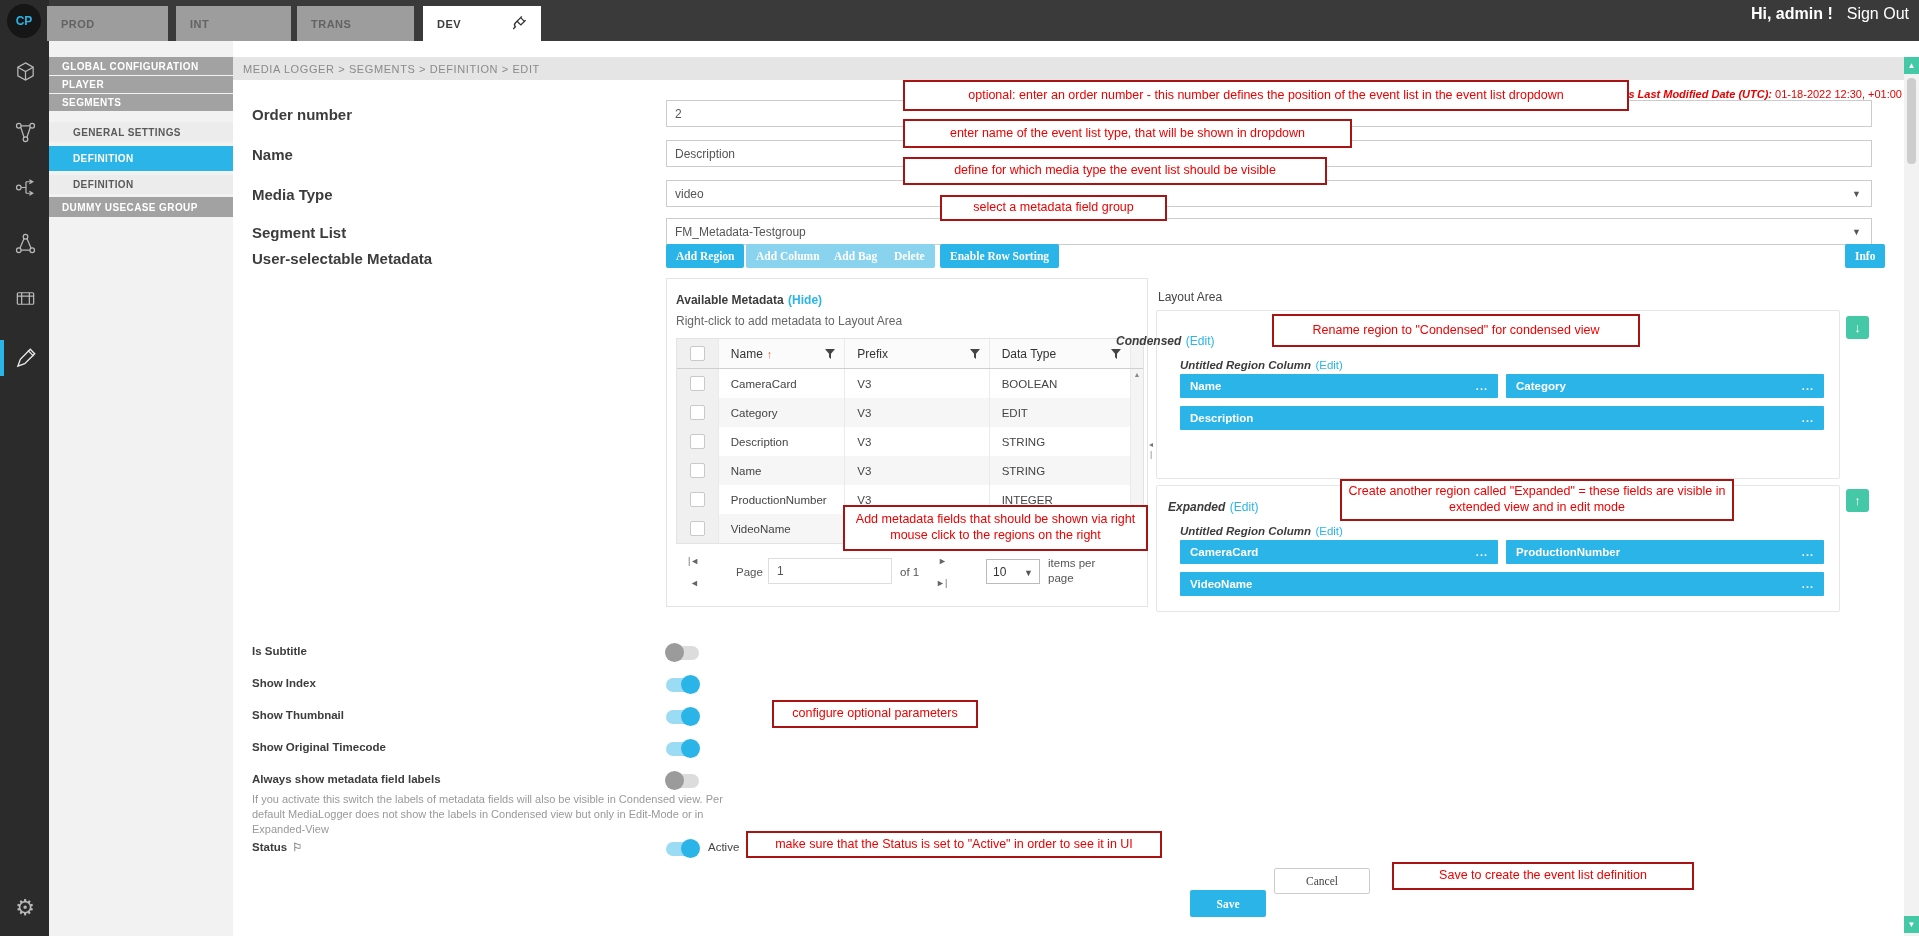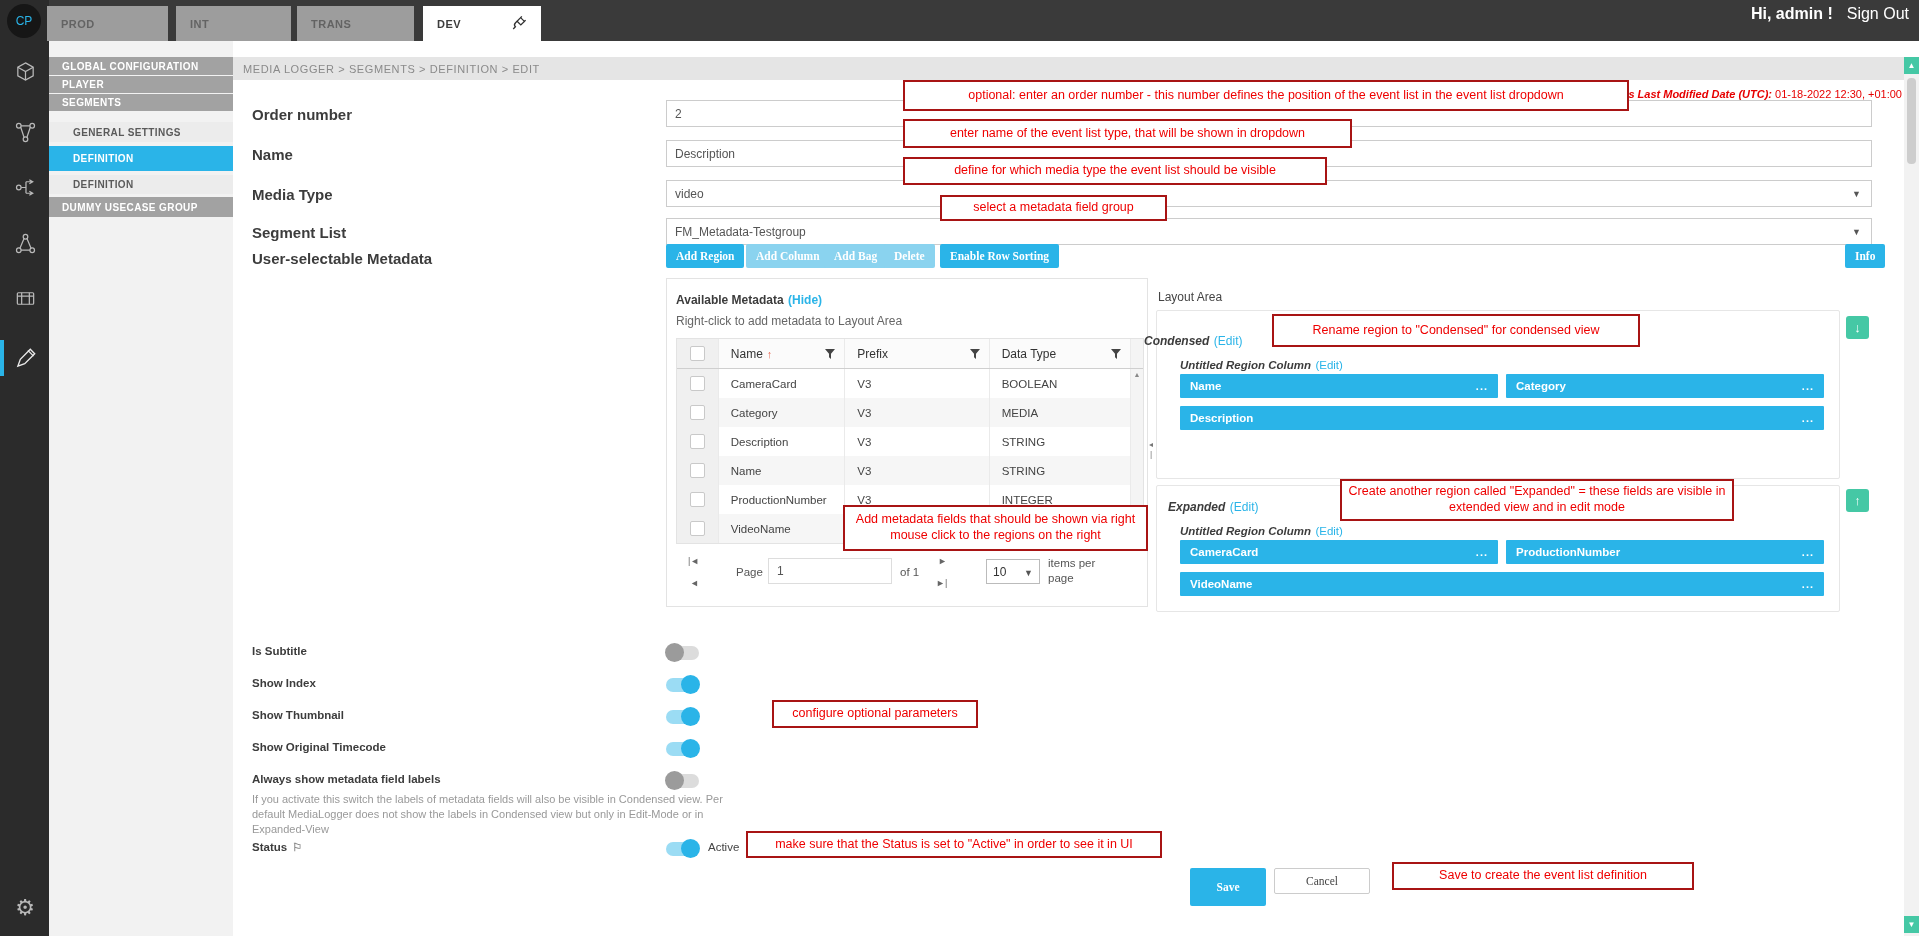--- a/index.html
+++ b/index.html
@@ -3,21 +3,21 @@
 <meta charset="utf-8">
 <style>
   * { margin:0; padding:0; box-sizing:border-box; }
   html,body { width:1919px; height:936px; background:#fff; font-family:"Liberation Sans", sans-serif; overflow:hidden; }
   .screen { position:relative; width:1919px; height:936px; background:#fff; }
   .abs { position:absolute; }
 
   
   .topbar { left:0; top:0; width:1919px; height:41px; background:#3a3a3a; }
   .rail { left:0; top:0; width:49px; height:936px; background:#2b2b2b; z-index:5; }
-  .avatar { left:7px; top:4px; width:34px; height:34px; border-radius:50%; background:#161616; color:#2ab4e8; font-weight:normal; font-size:12px; display:flex; align-items:center; justify-content:center; z-index:6; }
+  .avatar { left:7px; top:4px; width:34px; height:34px; border-radius:50%; background:#161616; color:#2ab4e8; font-weight:bold; font-size:12px; display:flex; align-items:center; justify-content:center; z-index:6; }
   .tab { top:6px; height:35px; background:#9d9d9d; color:#636363; font-size:11px; font-weight:bold; letter-spacing:.5px; display:flex; align-items:center; padding-left:14px; z-index:6; }
   .tab.active { background:#fff; color:#3c3c3c; }
   .tab .plugicon { position:absolute; right:14px; top:9px; }
   .userarea { right:10px; top:0; height:27px; display:flex; align-items:center; gap:14px; color:#fff; font-size:16px; z-index:6; }
   .userarea .greet { font-weight:bold; }
 
   
   .sidebar { left:49px; top:41px; width:184px; height:895px; background:#f2f2f2; }
   .sideitem { left:49px; width:184px; font-size:10px; font-weight:bold; letter-spacing:.4px; display:flex; align-items:center; padding-left:13px; color:#fff; background:#a2a2a2; z-index:2; }
   .sideitem.lvl1 { background:#ececec; color:#5a5a5a; padding-left:24px; }
@@ -278,21 +278,21 @@
       <div class="gc sc">
           <span>▲</span>
         </div>
     </div>
     <div class="grow alt">
       <div class="gc cb">
           <span class="ckbox"></span>
         </div>
       <div class="gc c1">Category</div>
       <div class="gc c2">V3</div>
-      <div class="gc c3">MEDIA</div>
+      <div class="gc c3">EDIT</div>
       <div class="gc sc"></div>
     </div>
     <div class="grow">
       <div class="gc cb">
           <span class="ckbox"></span>
         </div>
       <div class="gc c1">Description</div>
       <div class="gc c2">V3</div>
       <div class="gc c3">STRING</div>
       <div class="gc sc"></div>
@@ -343,21 +343,21 @@
     <span class="caret" style="right:6px;top:8px;">▼</span>
   </div>
   <div class="abs pager" style="left:1048px;top:556px;line-height:1.3;">
     <div>items per</div>
     <div>page</div>
   </div>
 
   <div class="abs ptitle" style="left:1158px;top:290px;font-weight:normal;color:#444;">Layout Area</div>
 
   <div class="abs regionbox" style="left:1156px;top:310px;width:684px;height:169px;"></div>
-  <div class="abs" style="left:1144px;top:331px;">
+  <div class="abs" style="left:1116px;top:331px;">
     <span class="regname">Condensed</span>
     <span class="editlink">(Edit)</span>
   </div>
   <div class="abs" style="left:1180px;top:355px;">
     <span class="colname">Untitled Region Column</span>
     <span class="editlink" style="font-size:11.5px;">(Edit)</span>
   </div>
   <div class="abs chip" style="left:1180px;top:374px;width:318px;">
     <span>Name</span>
     <span class="chipdots">...</span>
@@ -415,21 +415,21 @@
   <div class="abs toggle" style="top:774px;"></div>
 
   <div class="abs notetext" style="left:252px;top:792px;width:488px;">If you activate this switch the labels of metadata fields will also be visible in Condensed view. Per default MediaLogger does not show the labels in Condensed view but only in Edit-Mode or in Expanded-View</div>
 
   <div class="abs tglabel" style="top:841px;">
     <span>Status</span><span class="flagicon">⚐</span>
   </div>
   <div class="abs toggle on" style="top:842px;"></div>
   <div class="abs" style="left:708px;top:841px;font-size:11.5px;color:#444;">Active</div>
 
-  <button class="abs btn" style="left:1190px;top:868px;width:76px;height:38px;">Save</button>
+  <button class="abs btn" style="left:1190px;top:890px;width:76px;height:27px;">Save</button>
   <button class="abs btn white" style="left:1274px;top:868px;width:96px;height:26px;">Cancel</button>
 
   <div class="abs anno" style="left:903px;top:80px;width:726px;height:31px;">optional: enter an order number - this number defines the position of the event list in the event list dropdown</div>
   <div class="abs anno" style="left:903px;top:119px;width:449px;height:29px;">enter name of the event list type, that will be shown in dropdown</div>
   <div class="abs anno" style="left:903px;top:157px;width:424px;height:28px;">define for which media type the event list should be visible</div>
   <div class="abs anno" style="left:940px;top:195px;width:227px;height:26px;">select a metadata field group</div>
   <div class="abs anno" style="left:1272px;top:314px;width:368px;height:33px;">Rename region to "Condensed" for condensed view</div>
   <div class="abs anno" style="left:1340px;top:479px;width:394px;height:42px;">Create another region called "Expanded" = these fields are visible in extended view and in edit mode</div>
   <div class="abs anno" style="left:843px;top:505px;width:305px;height:46px;">Add metadata fields that should be shown via right mouse click to the regions on the right</div>
   <div class="abs anno" style="left:772px;top:700px;width:206px;height:28px;">configure optional parameters</div>

